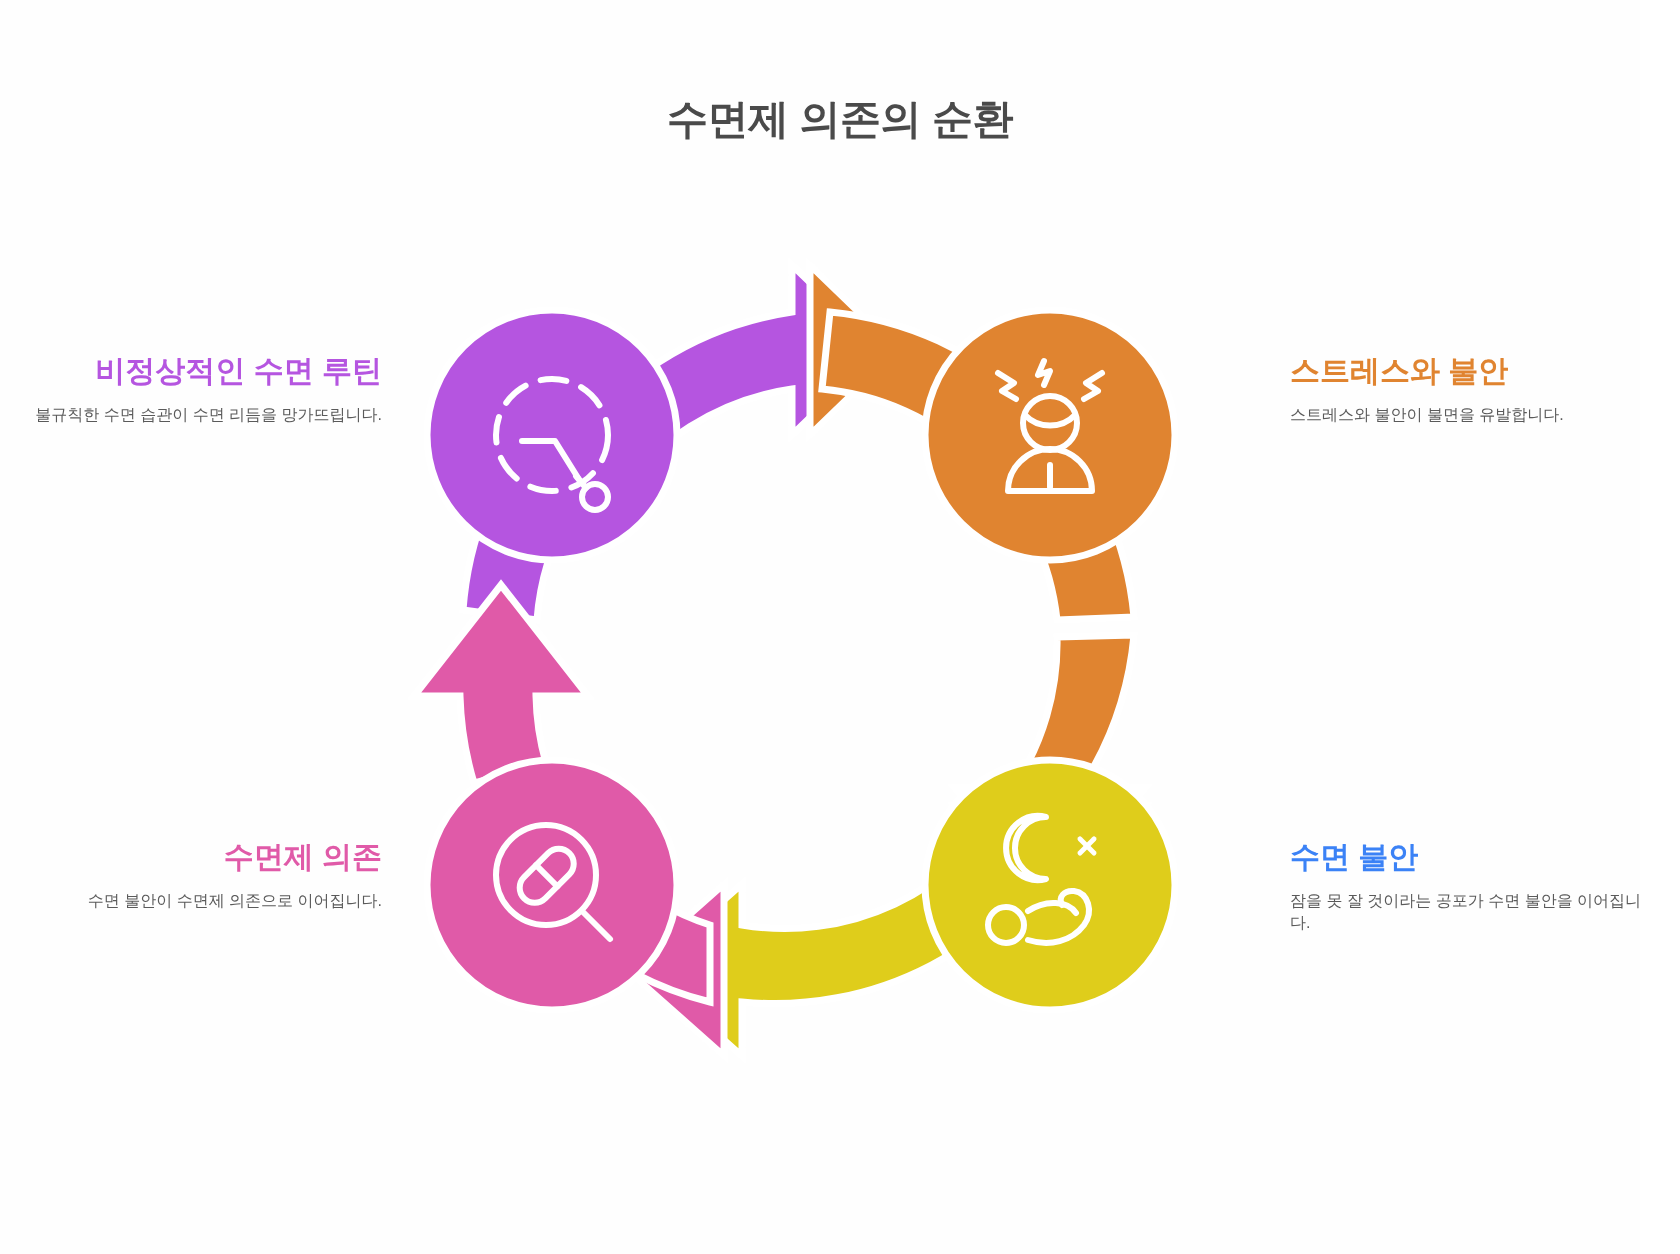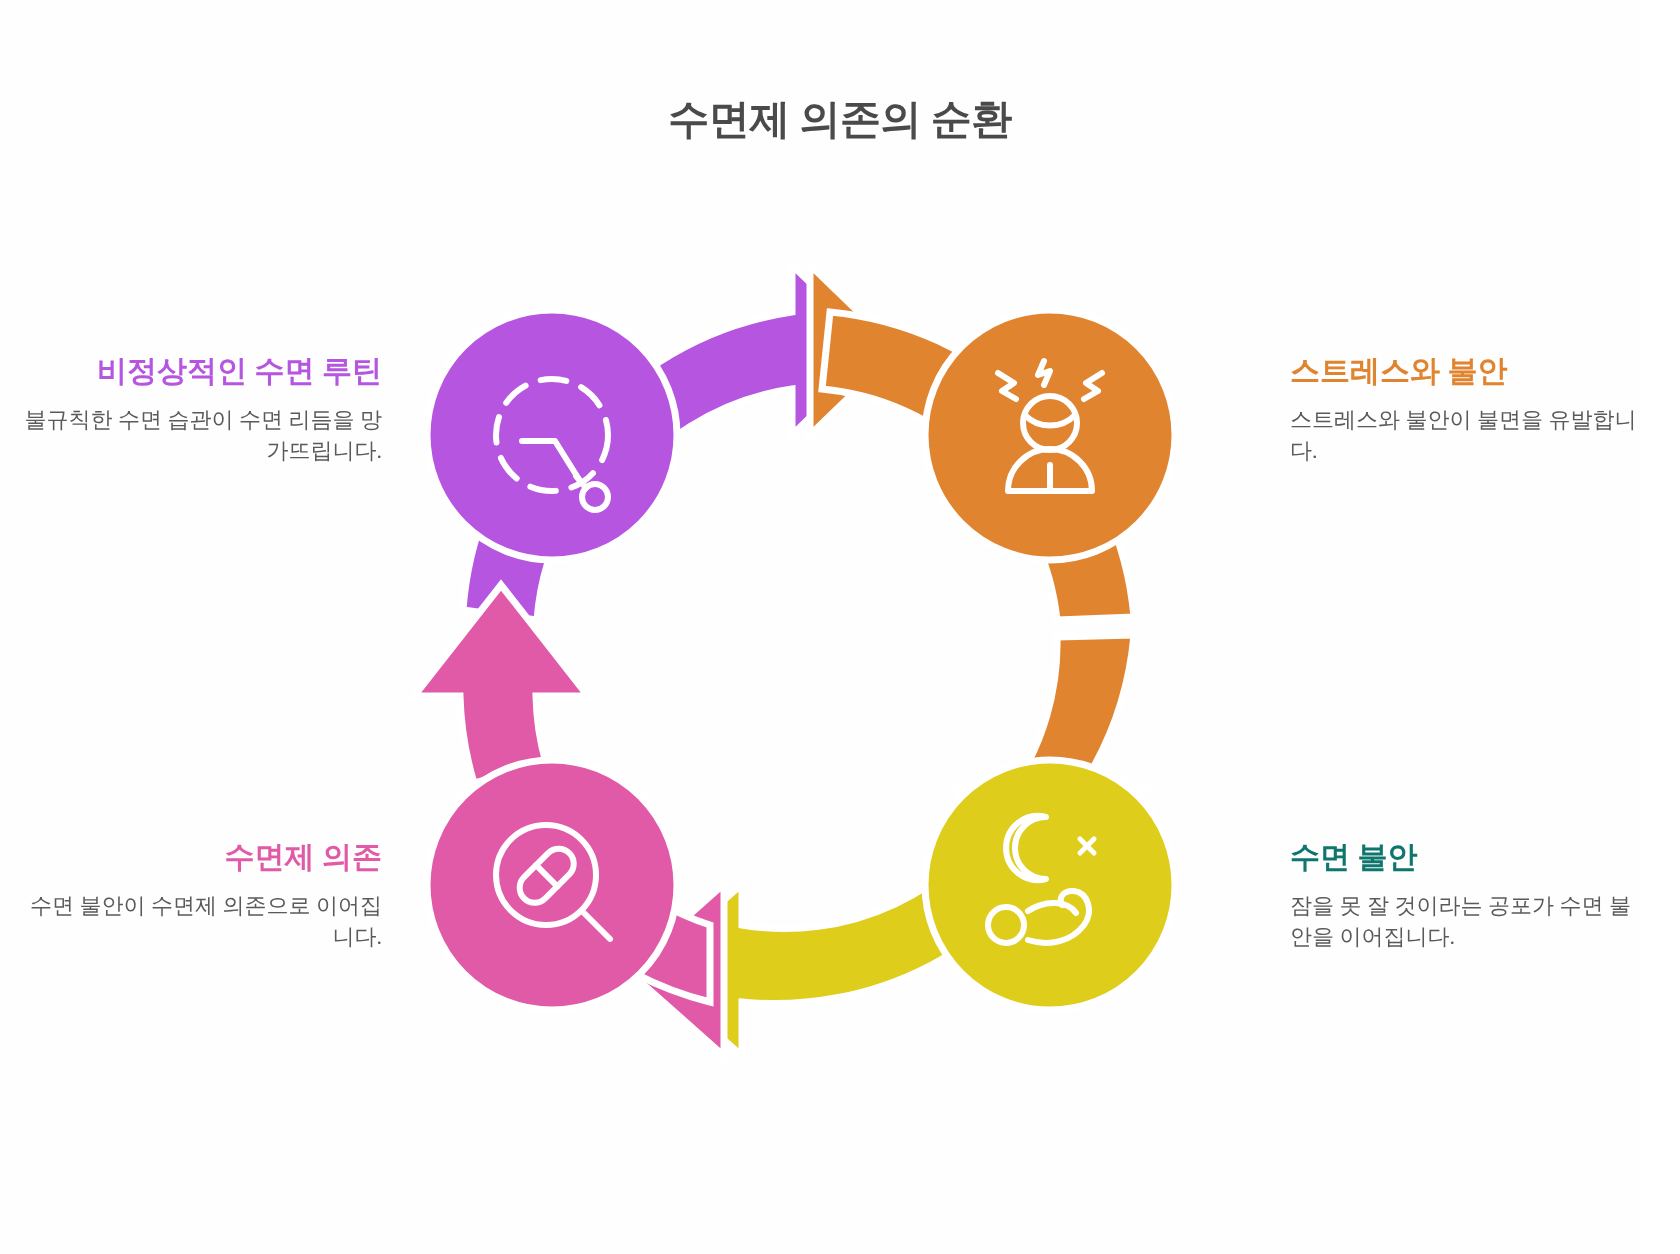--- a/index.html
+++ b/index.html
@@ -7,21 +7,20 @@
     margin: 0; padding: 0;
     width: 1680px; height: 1254px;
     background: #ffffff;
     font-family: "Liberation Sans", "DejaVu Sans", sans-serif;
     overflow: hidden;
   }
   #stage {
     position: relative;
     width: 1640px; height: 1254px;
     background: #fefefe;
-    font-family: Liberation Serif, serif;
   }
   #title {
     position: absolute;
     top: 92px; left: 0; width: 1680px;
     text-align: center;
     font-size: 41px;
     font-weight: bold;
     color: #4a4a4a;
     letter-spacing: -0.5px;
   }
@@ -29,21 +28,21 @@
     position: absolute;
     top: 255px; left: 400px;
     width: 800px; height: 810px;
   }
   .label-block { position: absolute; width: 360px; }
   .label-block .lb-title {
     font-size: 30px; font-weight: bold; line-height: 1.25;
     margin: 0 0 14px 0;
   }
   .label-block .lb-desc {
-    font-size: 22px; line-height: 1.42; color: #5a5a5a;
+    font-size: 16px; line-height: 1.42; color: #5a5a5a;
     margin: 0;
   }
   #lb-tl { left: 22px; top: 352px; text-align: right; }
   #lb-bl { left: 22px; top: 838px; text-align: right; }
   #lb-tr { left: 1290px; top: 352px; text-align: left; }
   #lb-br { left: 1290px; top: 838px; text-align: left; }
 </style>
 </head>
 <body>
 
@@ -60,21 +59,21 @@
     <p class="lb-title" style="color:#e08430;">스트레스와 불안</p>
     <p class="lb-desc">스트레스와 불안이 불면을 유발합니다.</p>
   </div>
 
   <div class="label-block" id="lb-bl">
     <p class="lb-title" style="color:#e05aa8;">수면제 의존</p>
     <p class="lb-desc">수면 불안이 수면제 의존으로 이어집니다.</p>
   </div>
 
   <div class="label-block" id="lb-br">
-    <p class="lb-title" style="color:#0f766e;">수면 불안</p>
+    <p class="lb-title" style="color:#3b82f6;">수면 불안</p>
     <p class="lb-desc">잠을 못 잘 것이라는 공포가 수면 불안을 이어집니다.</p>
   </div>
 
   <svg id="diagram" viewBox="0 0 800 810">
 
     <g>
       <path fill="#b555e0" stroke="#ffffff" stroke-width="7" d="
         M 63,355
         A 337,337 0 0 1 122,188
         L 183,236

